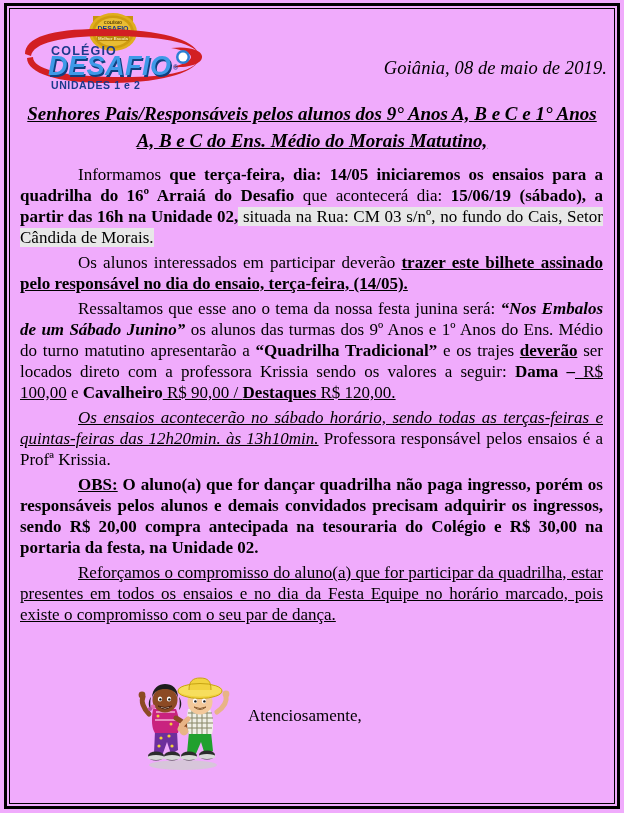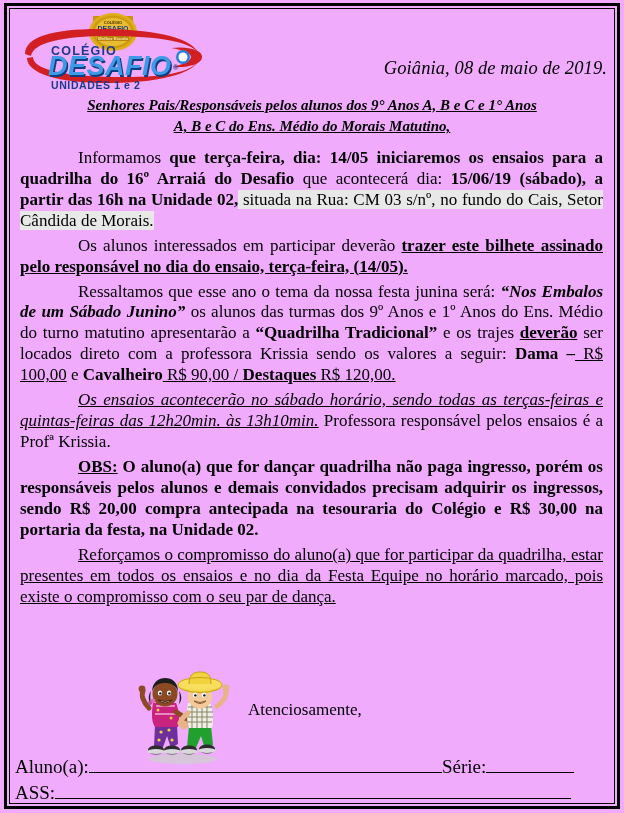--- a/index.html
+++ b/index.html
@@ -66,25 +66,25 @@
     right: 4px;
     top: 46px;
     font-style: italic;
     font-size: 18.5px;
     letter-spacing: 0.1px;
     white-space: nowrap;
   }
 
   
   .title {
-    margin-top: 1px;
+    margin-top: 7px;
     text-align: center;
     font-weight: bold;
     font-style: italic;
-    font-size: 15px;
+    font-size: 19px;
     line-height: 1.42;
     padding: 0 6px;
   }
   .title span { text-decoration: underline; }
 
   
   .body-text {
     margin-top: 10px;
     font-size: 17px;
     line-height: 1.235;
@@ -99,21 +99,21 @@
   b { font-weight: bold; }
   u { text-decoration: underline; }
   i { font-style: italic; }
   .hl { background: #e8e8e8; }
 
   
   .footer {
     position: absolute;
     left: 13px;
     right: 13px;
-    bottom: 13px;
+    bottom: 7px;
     height: 132px;
   }
   .couple {
     position: absolute;
     left: 118px;
     top: 2px;
     width: 104px;
     height: 96px;
   }
   .atenciosamente {
@@ -315,22 +315,16 @@
         <ellipse cx="58" cy="80" rx="8" ry="4.5" fill="#2c2c2c"></ellipse>
         <ellipse cx="76" cy="79" rx="8" ry="4.5" fill="#2c2c2c"></ellipse>
         <ellipse cx="58" cy="81.5" rx="8.5" ry="2.6" fill="#d9d9d9"></ellipse>
         <ellipse cx="76" cy="80.5" rx="8.5" ry="2.6" fill="#d9d9d9"></ellipse>
       </svg>
     </div>
 
     <div class="atenciosamente">Atenciosamente,</div>
 
 
-    <div class="sig-row r1">
-      <span class="sig-label">Aluno(a):</span><span class="rule aluno"></span><span class="sig-label">Série:</span><span class="rule serie"></span>
-    </div>
-
-    <div class="sig-row r2">
-      <span class="sig-label">ASS:</span><span class="rule ass"></span>
-    </div>
+
 
   </div>
 </div>
 
 </body></html>

